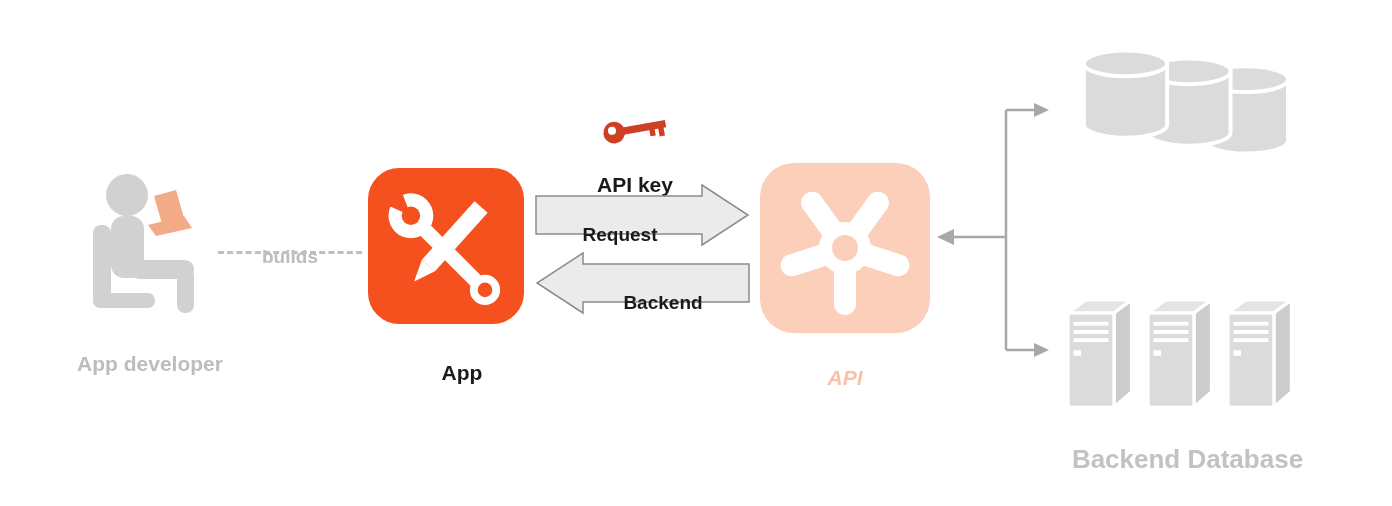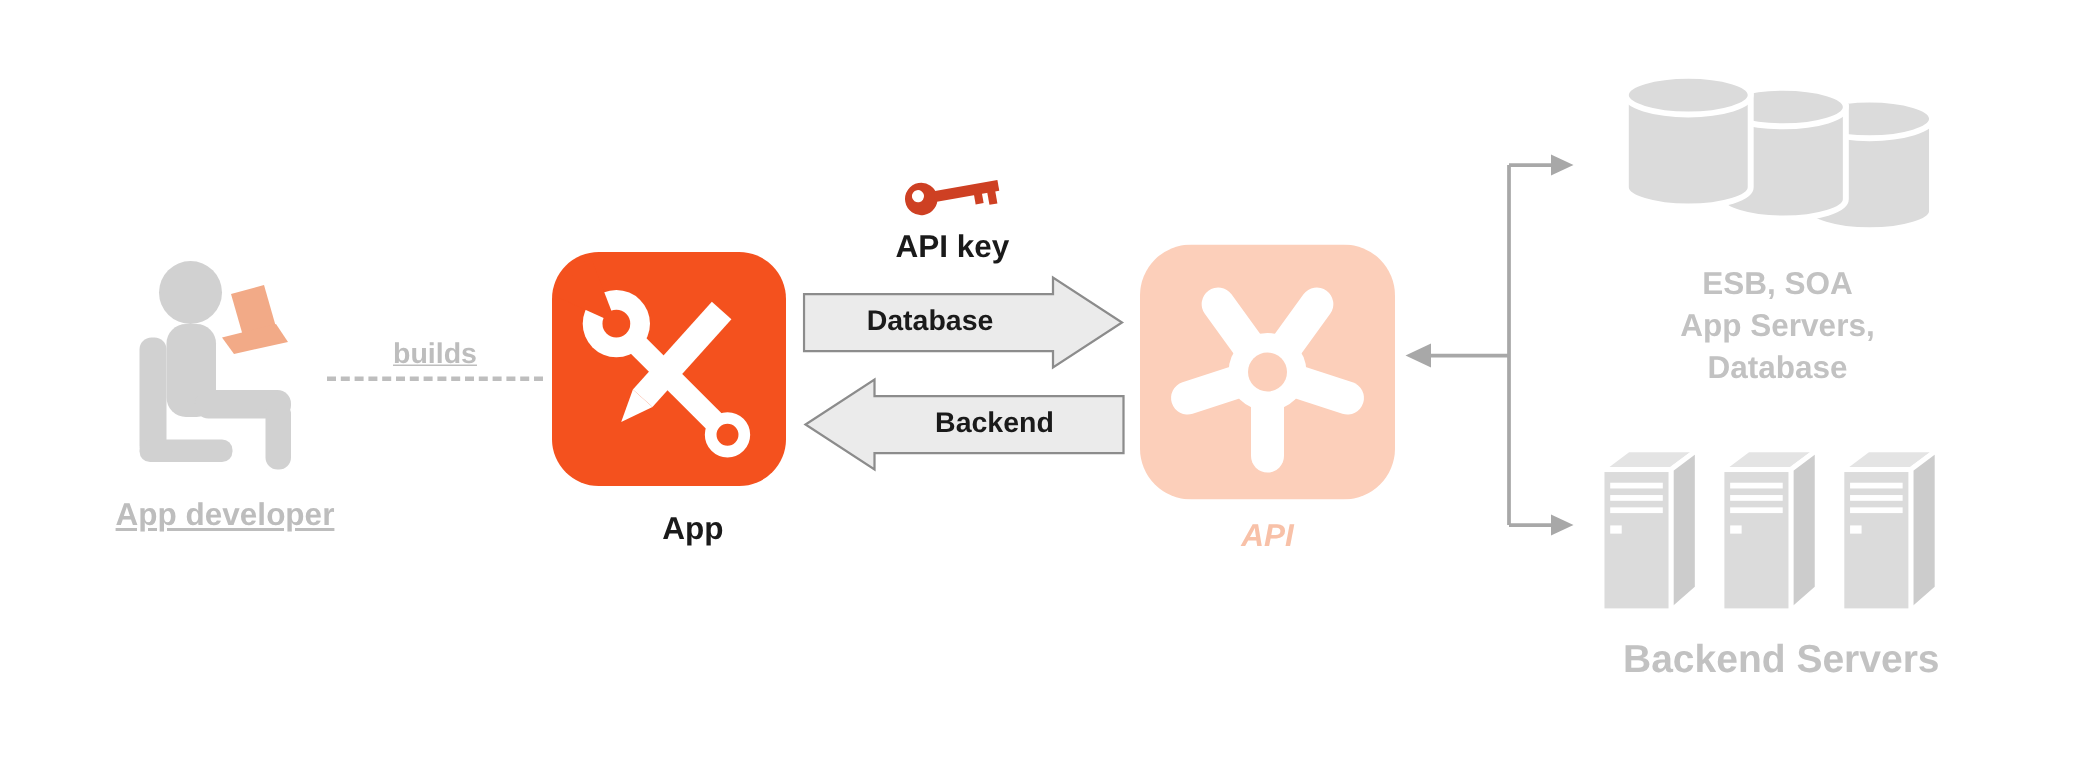--- a/index.html
+++ b/index.html
@@ -1,22 +1,22 @@
 <!DOCTYPE html>
 <html><head>
 <meta charset="utf-8">
 <style>
   html,body{margin:0;padding:0;background:#ffffff;}
   #canvas{
     position:relative;width:1392px;height:506px;background:#ffffff;
     font-family:"Liberation Sans",sans-serif;overflow:hidden;
   }
   .abs{position:absolute;}
-  .lbl{font-weight:bold;text-align:center;white-space:nowrap;}
-  .gray-lbl{color:#BDBDBD;text-decoration:underline;}
+  .lbl{font-weight:bold;text-align:center;white-space:nowrap;margin-top:20px;}
+  .gray-lbl{color:#BDBDBD;}
   .black-lbl{color:#1A1A1A;}
   .peach-lbl{color:#F8C1A8;font-style:italic;}
   .lbl-21{font-size:21px;}
   .lbl-19{font-size:19px;}
   .lbl-26{font-size:26px;}
   .esb-caption{line-height:28px;font-size:21px;font-weight:bold;color:#C2C2C2;text-align:center;}
   .dash-line{border-top:3px dashed #BEBEBE;height:0;}
   svg{display:block;}
 </style>
 </head>
@@ -65,21 +65,21 @@
       <rect x="54" y="27" width="6" height="8"></rect>
       <rect x="64" y="27" width="6" height="10"></rect>
       <circle cx="13" cy="21.5" r="4.5" fill="#ffffff"></circle>
     </g>
   </svg>
   <div class="abs lbl lbl-21 black-lbl" style="left:570px;top:153px;width:130px;">API key</div>
 
   <svg class="abs" style="left:535px;top:183px;" width="215" height="64" viewBox="0 0 215 64">
     <polygon points="1,13 167,13 167,2 213,32 167,62 167,51 1,51" fill="#EBEBEB" stroke="#8C8C8C" stroke-width="1.5"></polygon>
   </svg>
-  <div class="abs lbl lbl-19 black-lbl" style="left:550px;top:204px;width:140px;">Database</div>
+  <div class="abs lbl lbl-19 black-lbl" style="left:550px;top:204px;width:140px;">Request</div>
 
   <svg class="abs" style="left:535px;top:251px;" width="215" height="64" viewBox="0 0 215 64">
     <polygon points="214,13 48,13 48,2 2,32 48,62 48,51 214,51" fill="#EBEBEB" stroke="#8C8C8C" stroke-width="1.5"></polygon>
   </svg>
   <div class="abs lbl lbl-19 black-lbl" style="left:593px;top:272px;width:140px;">Backend</div>
 
   <svg class="abs" style="left:760px;top:163px;" width="170" height="170" viewBox="0 0 170 170">
     <rect x="0" y="0" width="170" height="170" rx="34" fill="#FCCFBA"></rect>
     <g stroke="#ffffff" stroke-width="22" stroke-linecap="round">
       <line x1="73.2" y1="68.8" x2="52.1" y2="39.7"></line>
@@ -110,25 +110,20 @@
   <svg class="abs" style="left:1072px;top:50px;" width="218" height="112" viewBox="0 0 220 112">
     <g fill="#DBDBDB" stroke="#ffffff" stroke-width="4">
       <path d="M134,29 L134,91 A 42 13 0 0 0 218,91 L218,29 Z"></path>
       <ellipse cx="176" cy="29" rx="42" ry="13"></ellipse>
       <path d="M76,21 L76,83 A 42 13 0 0 0 160,83 L160,21 Z"></path>
       <ellipse cx="118" cy="21" rx="42" ry="13"></ellipse>
       <path d="M12,13 L12,75 A 42 13 0 0 0 96,75 L96,13 Z"></path>
       <ellipse cx="54" cy="13" rx="42" ry="13"></ellipse>
     </g>
   </svg>
-  <div class="abs esb-caption" style="left:1085px;top:176px;width:200px;">
-    <div>ESB, SOA</div>
-    <div>App Servers,</div>
-    <div>Database</div>
-  </div>
 
   <svg class="abs" style="left:1068px;top:278px;" width="230" height="138" viewBox="0 0 210 126">
     <g transform="translate(0,0)">
       <polygon points="0,32 16,20 58,20 42,32" fill="#E4E4E4" stroke="#ffffff" stroke-width="3"></polygon>
       <polygon points="42,32 58,20 58,104 42,118" fill="#CCCCCC" stroke="#ffffff" stroke-width="3"></polygon>
       <rect x="0" y="32" width="42" height="86" fill="#DBDBDB" stroke="#ffffff" stroke-width="3"></rect>
       <g fill="#ffffff">
         <rect x="5" y="40" width="32" height="3.5"></rect>
         <rect x="5" y="47.5" width="32" height="3.5"></rect>
         <rect x="5" y="55" width="32" height="3.5"></rect>
@@ -151,15 +146,15 @@
       <polygon points="42,32 58,20 58,104 42,118" fill="#CCCCCC" stroke="#ffffff" stroke-width="3"></polygon>
       <rect x="0" y="32" width="42" height="86" fill="#DBDBDB" stroke="#ffffff" stroke-width="3"></rect>
       <g fill="#ffffff">
         <rect x="5" y="40" width="32" height="3.5"></rect>
         <rect x="5" y="47.5" width="32" height="3.5"></rect>
         <rect x="5" y="55" width="32" height="3.5"></rect>
         <rect x="5" y="66" width="7" height="5"></rect>
       </g>
     </g>
   </svg>
-  <div class="abs lbl lbl-26" style="left:1030px;top:424px;width:315px;color:#C2C2C2;">Backend Servers</div>
+  <div class="abs lbl lbl-26" style="left:1030px;top:424px;width:315px;color:#C2C2C2;">Backend Database</div>
 
 </div>
 
 </body></html>

